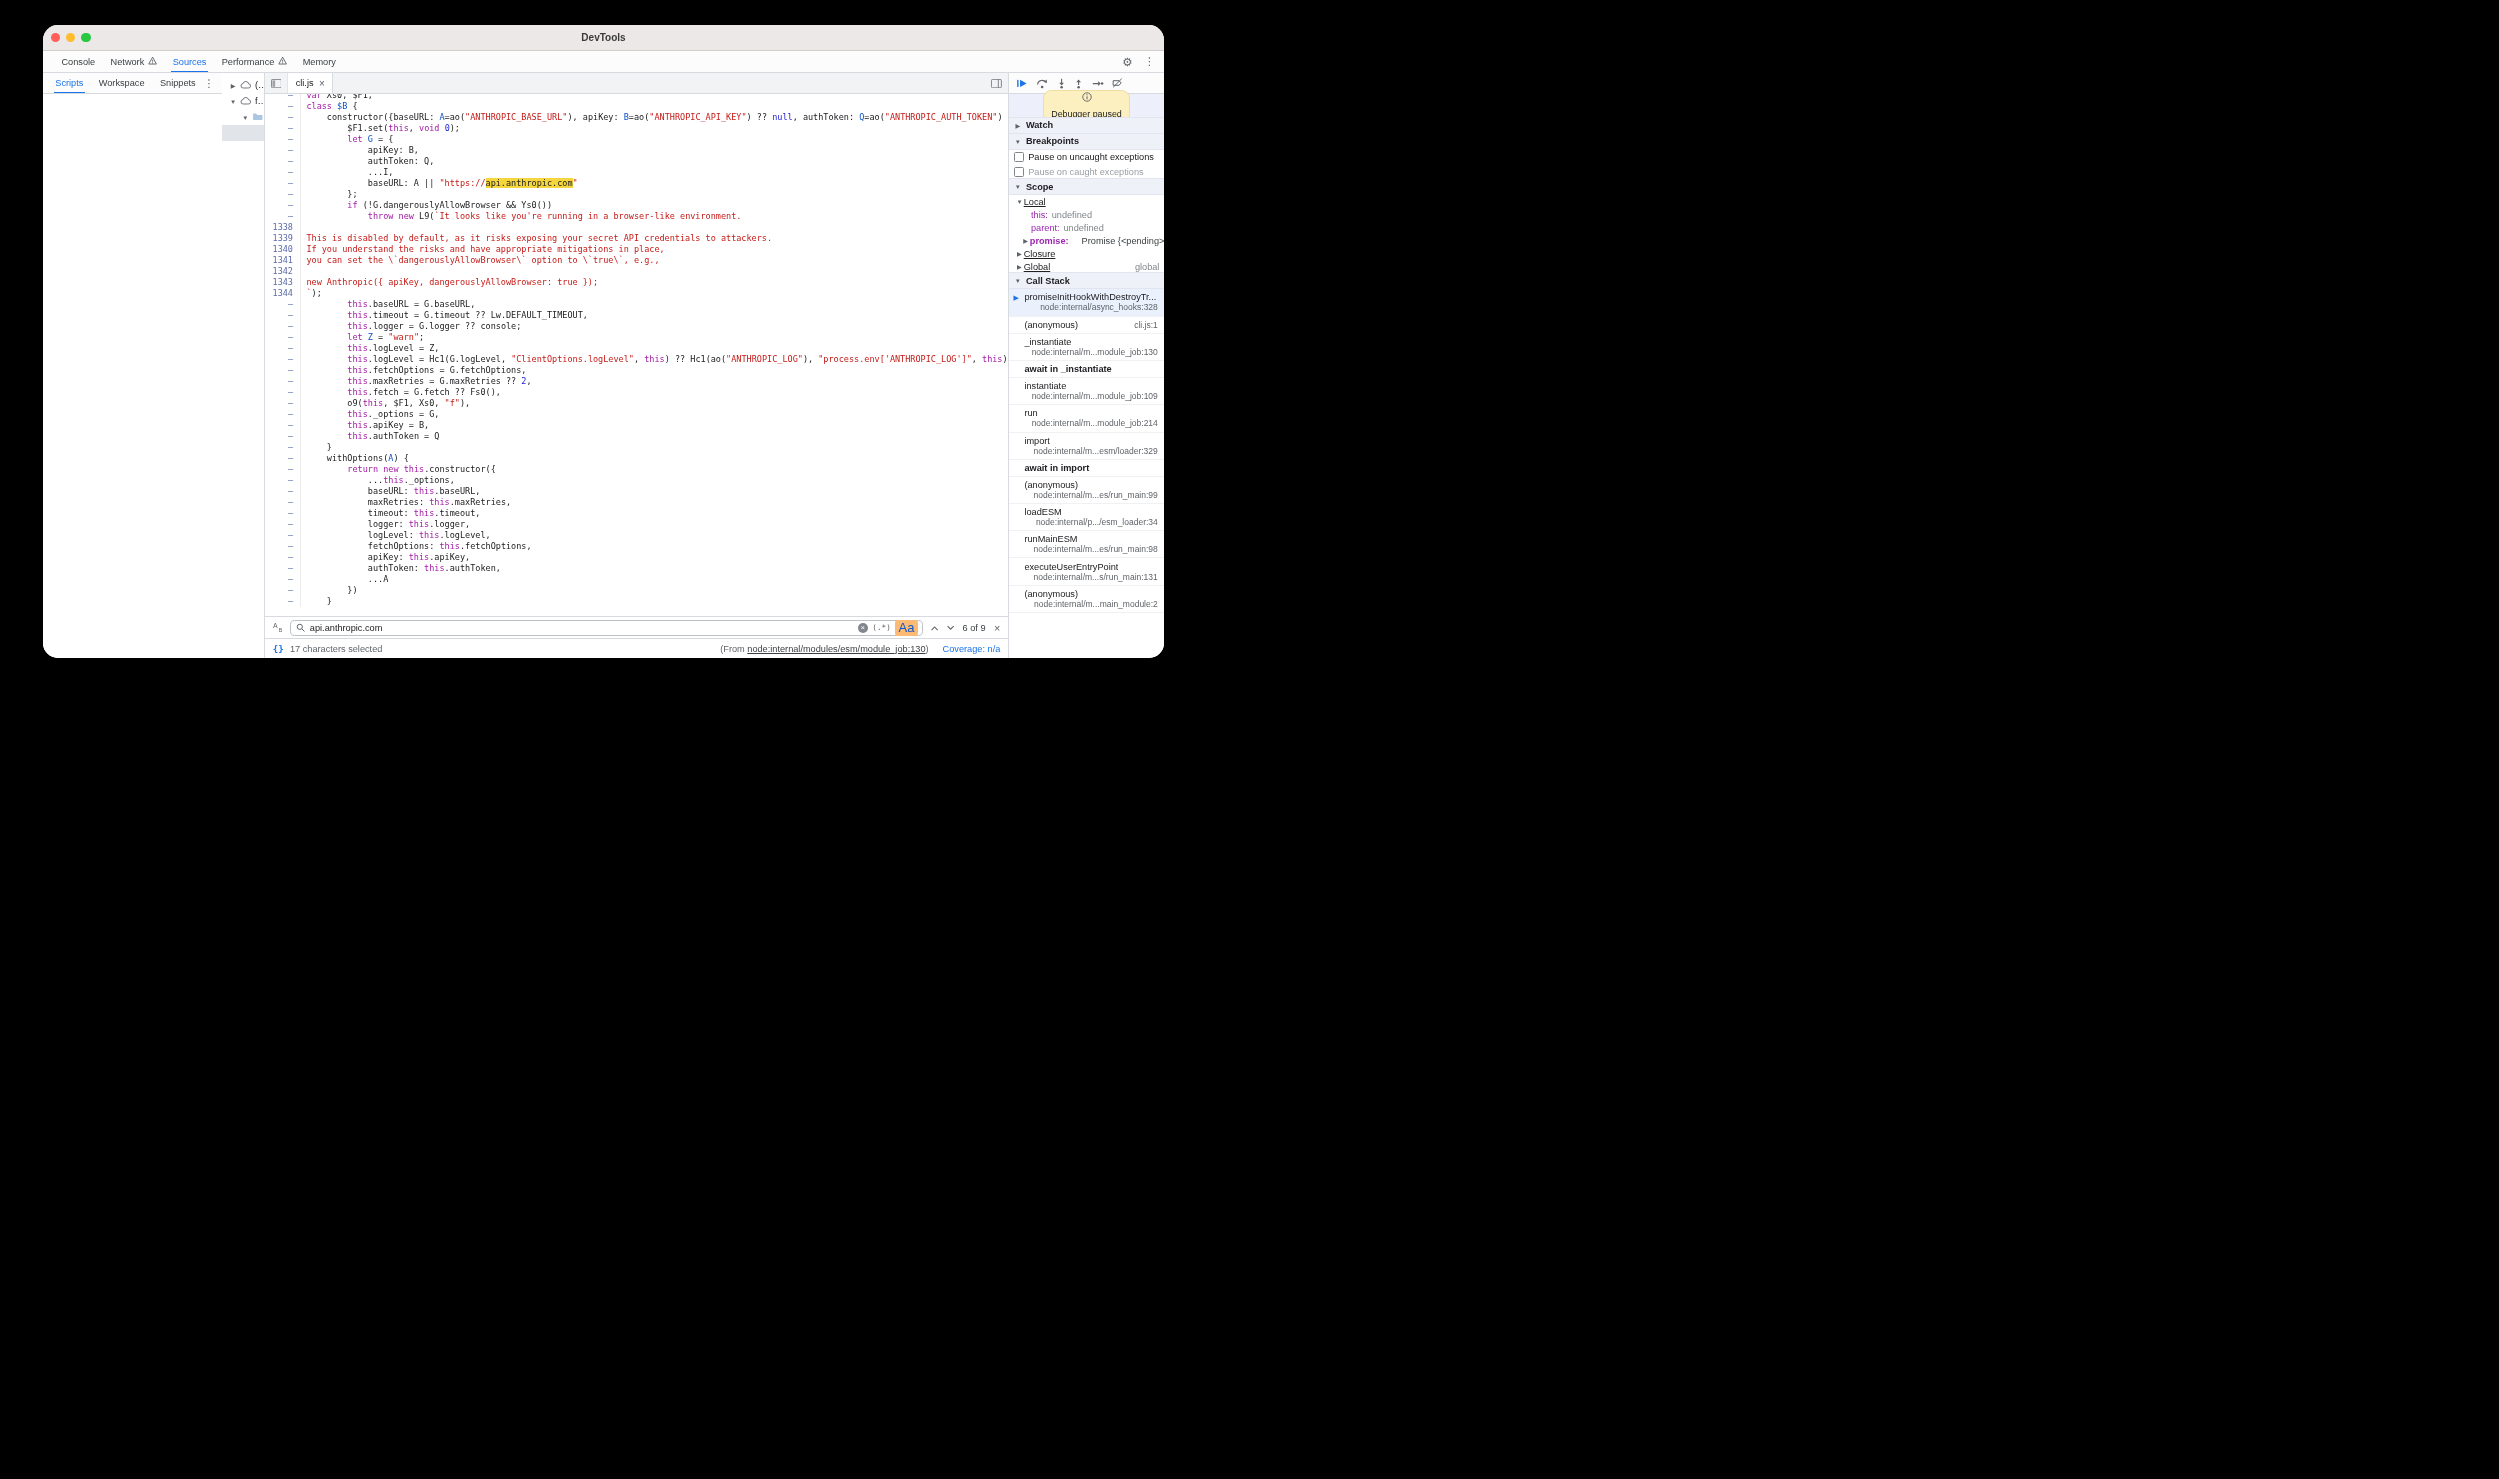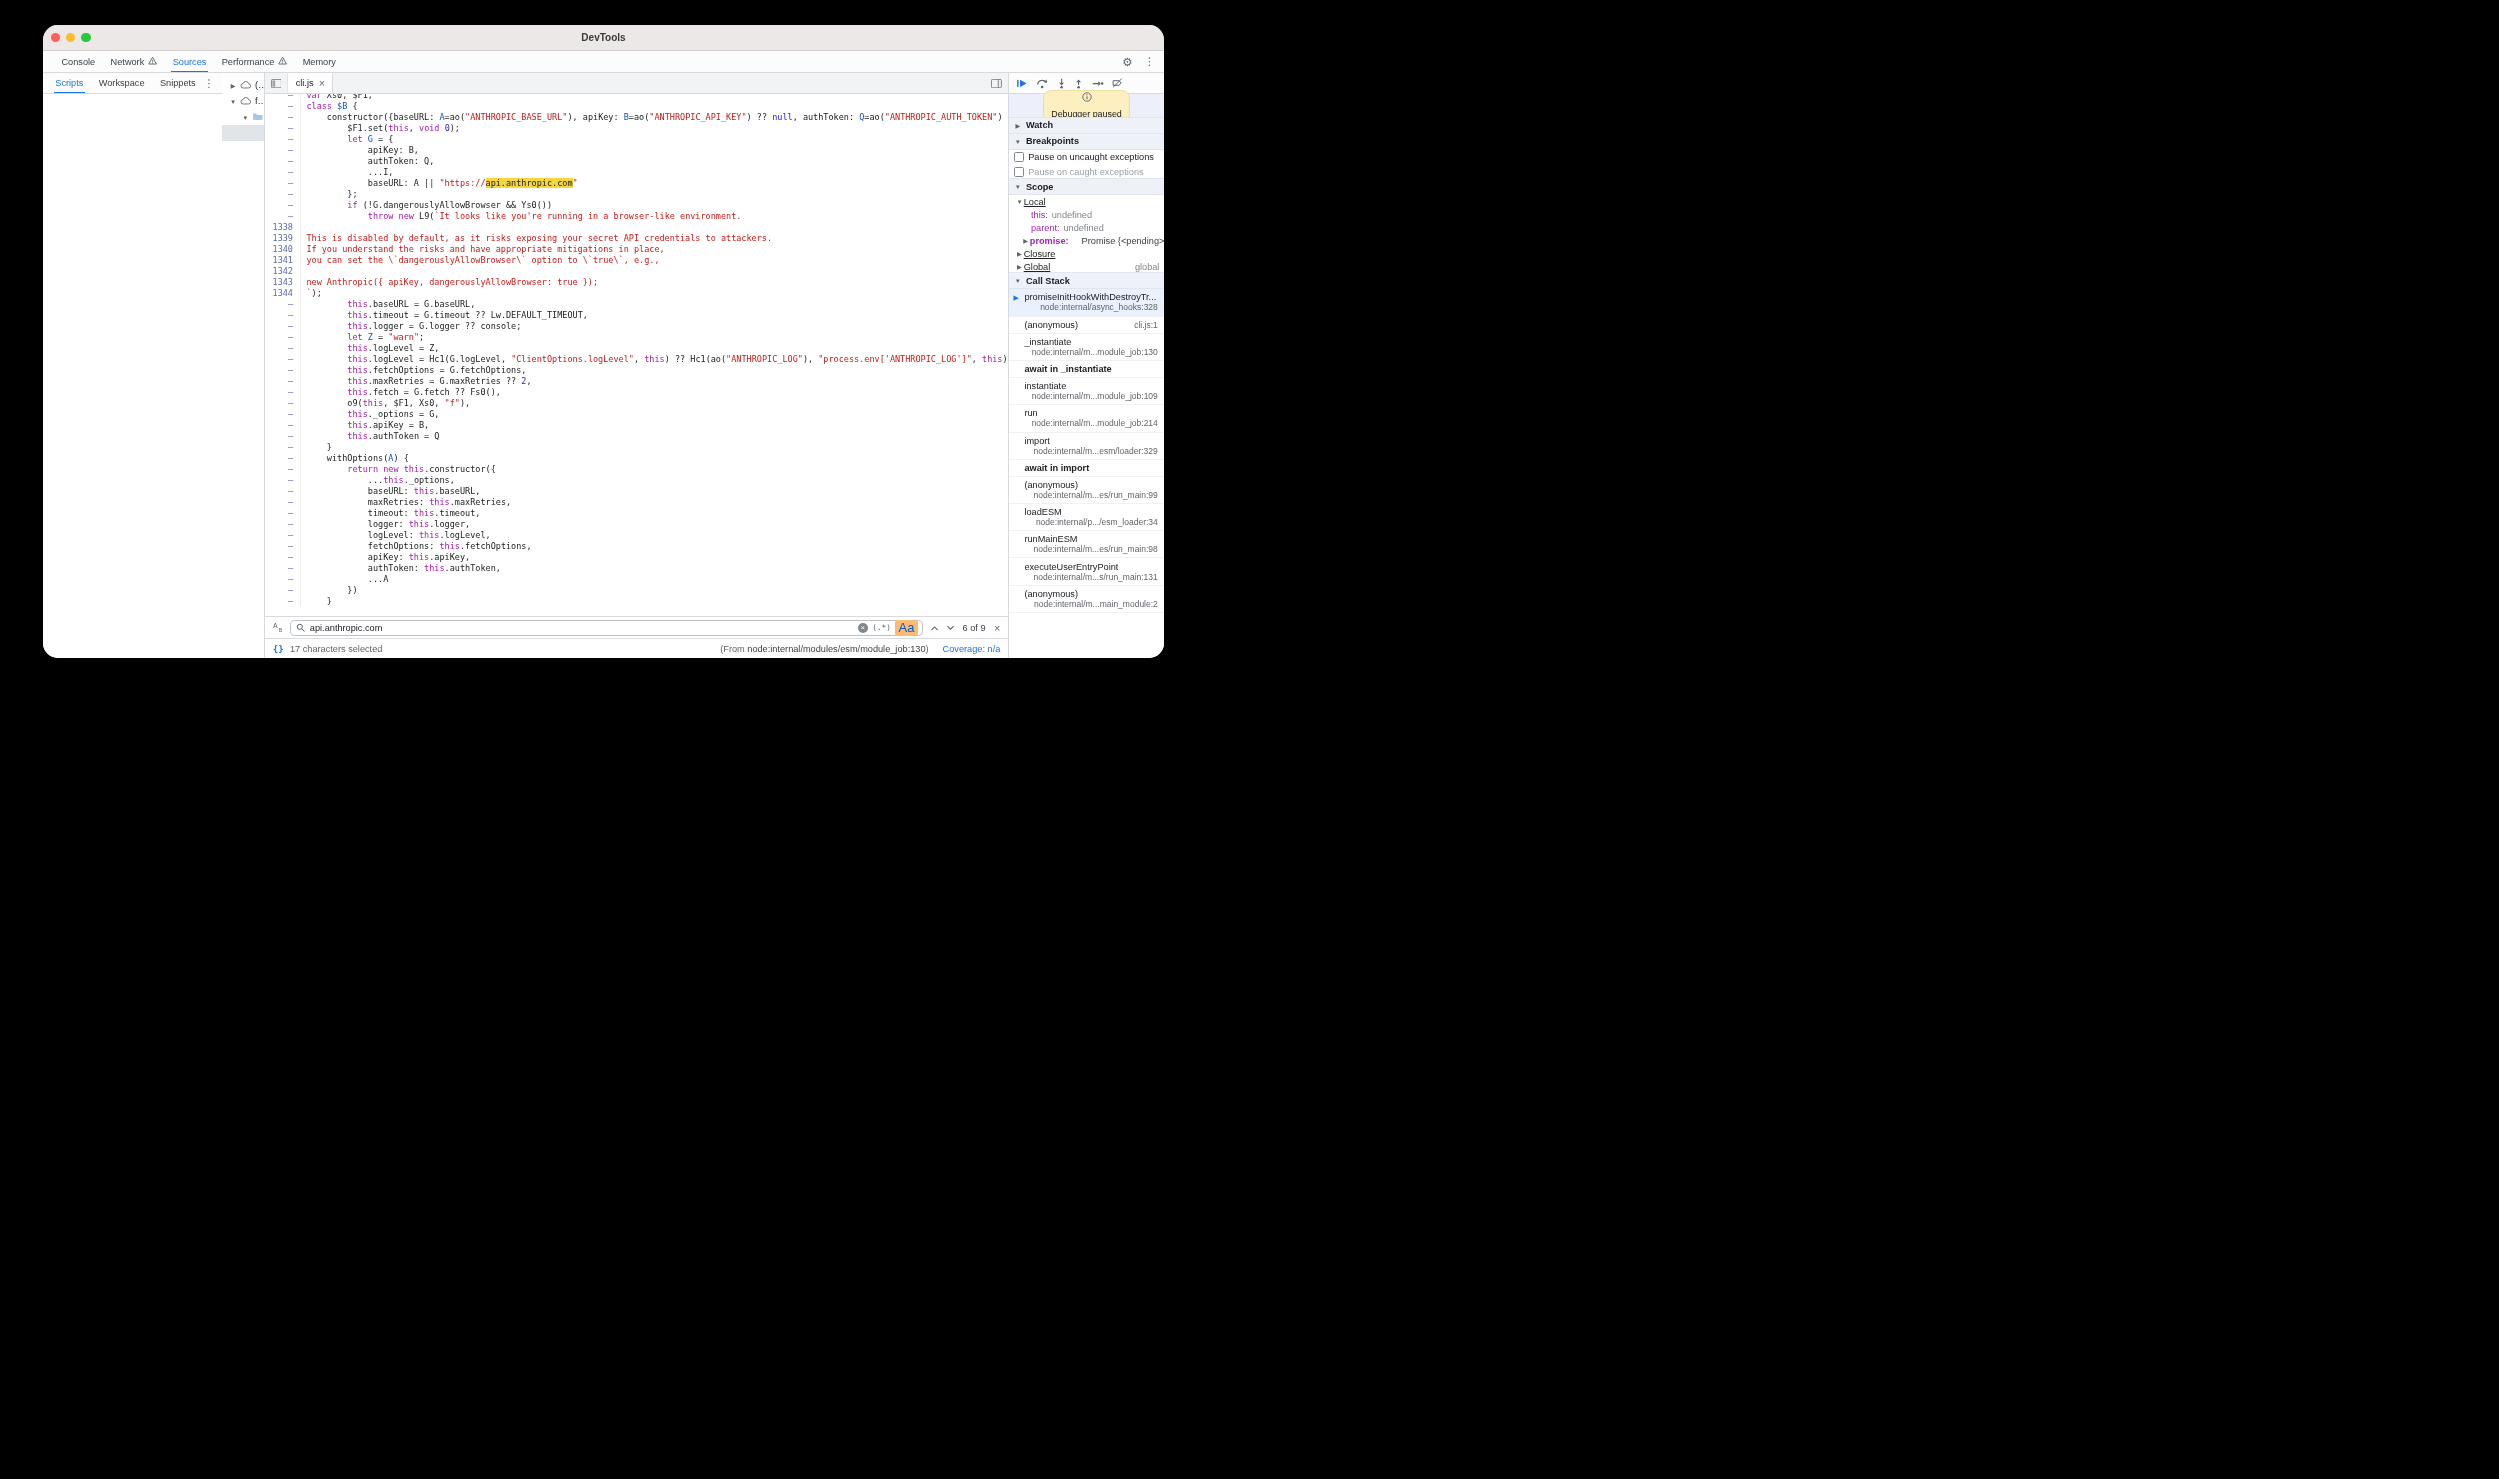--- a/index.html
+++ b/index.html
@@ -57,21 +57,21 @@
   .clear-btn{width:10px;height:10px;border-radius:50%;background:#80868b;color:#fff;display:flex;align-items:center;justify-content:center;font-size:7.7px;line-height:1;flex:none;}
   .regex-btn{font-family:"DejaVu Sans Mono",monospace;font-size:7.7px;color:#5f6368;flex:none;}
   .case-btn{font-size:13px;color:#0b57d0;background:#fdba74;border-radius:3.1px;padding:0.8px 3.1px;flex:none;}
   .chev{display:flex;align-items:center;}
   .result-count{color:#3c4043;white-space:nowrap;}
   .close-x{color:#5f6368;font-size:10.8px;margin-left:1.5px;}
   
   .statusbar{height:20px;border-top:0.8px solid #d7dade;display:flex;align-items:center;gap:6.2px;padding:0 7.7px;color:#5f6368;background:#fff;flex:none;}
   .braces{color:#1a73e8;font-family:"DejaVu Sans Mono",monospace;font-weight:bold;}
   .sb-right{margin-left:auto;display:flex;align-items:center;gap:14px;white-space:nowrap;}
-  .sb-link{color:#3c4043;cursor:pointer;}
+  .sb-link{color:#3c4043;text-decoration:underline;cursor:pointer;}
   .coverage{color:#1a73e8;cursor:pointer;}
   
   .rightpanel{width:155px;display:flex;flex-direction:column;background:#fff;overflow:hidden;flex:none;}
   .dbg-toolbar{height:21px;border-bottom:0.8px solid #d7dade;display:flex;align-items:center;gap:8.5px;padding:0 7px;background:#fcfcfc;flex:none;}
   .dbtn{display:flex;align-items:center;}
   .paused-banner{height:23px;background:#edf0fa;display:flex;align-items:center;justify-content:center;flex:none;}
   .pill{display:flex;align-items:center;gap:7px;background:#fcf0c0;border:0.8px solid #eedda0;border-radius:8.5px;padding:1.5px 7.7px;font-size:8.9px;color:#202124;flex-direction:column;}
   .sec{height:17px;background:#eef1f8;border-bottom:0.8px solid #e2e5ef;border-top:0.8px solid #e2e5ef;display:flex;align-items:center;gap:3.8px;padding:0 4.6px;flex:none;margin-top:-0.8px;}
   .sec-label{font-weight:600;color:#202124;}
   .tri8{font-size:6.2px;color:#5f6368;width:8.5px;text-align:center;flex:none;}

